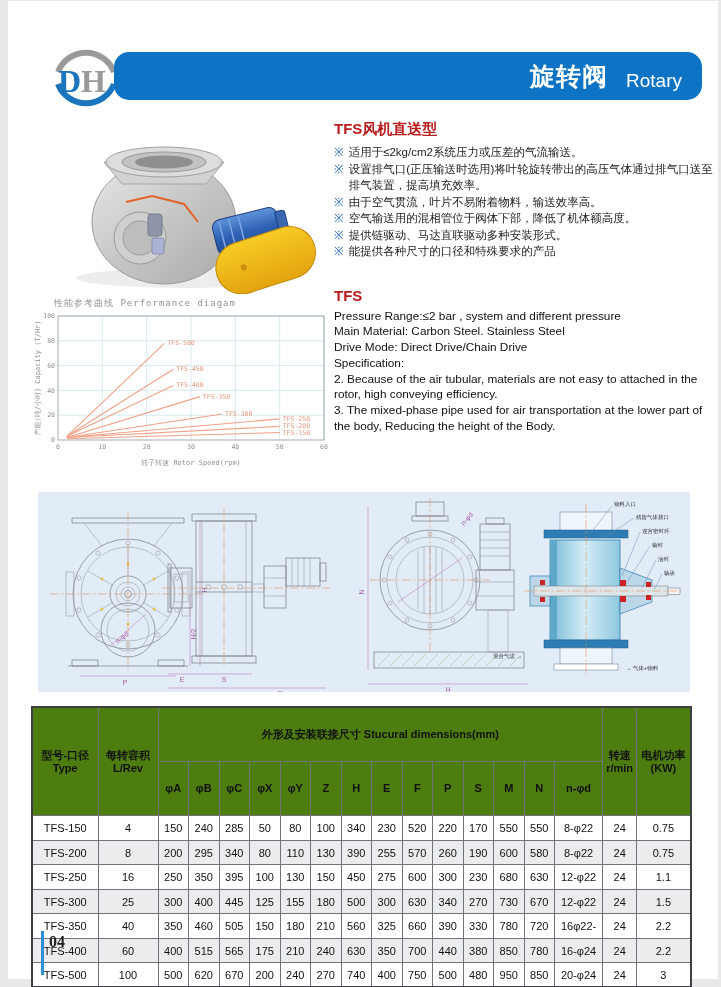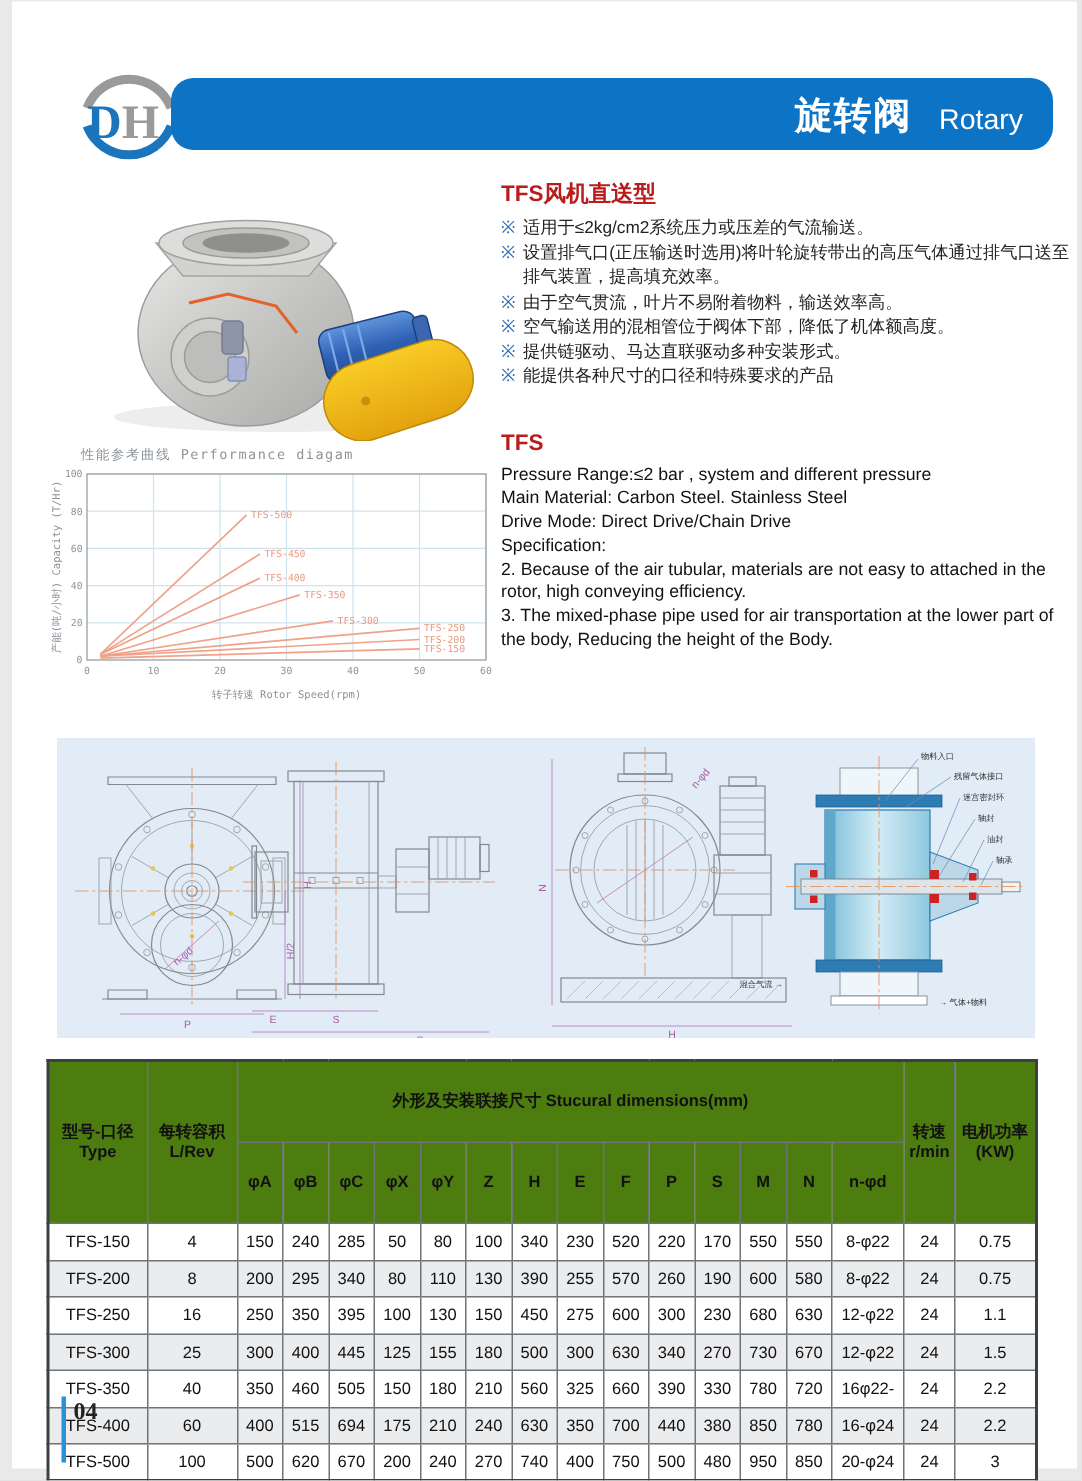--- a/index.html
+++ b/index.html
@@ -549,21 +549,21 @@
             <td>720</td>
             <td>16φ22-</td>
             <td>24</td>
             <td>2.2</td>
           </tr>
           <tr>
             <td>TFS-400</td>
             <td>60</td>
             <td>400</td>
             <td>515</td>
-            <td>694</td>
+            <td>565</td>
             <td>175</td>
             <td>210</td>
             <td>240</td>
             <td>630</td>
             <td>350</td>
             <td>700</td>
             <td>440</td>
             <td>380</td>
             <td>850</td>
             <td>780</td>

